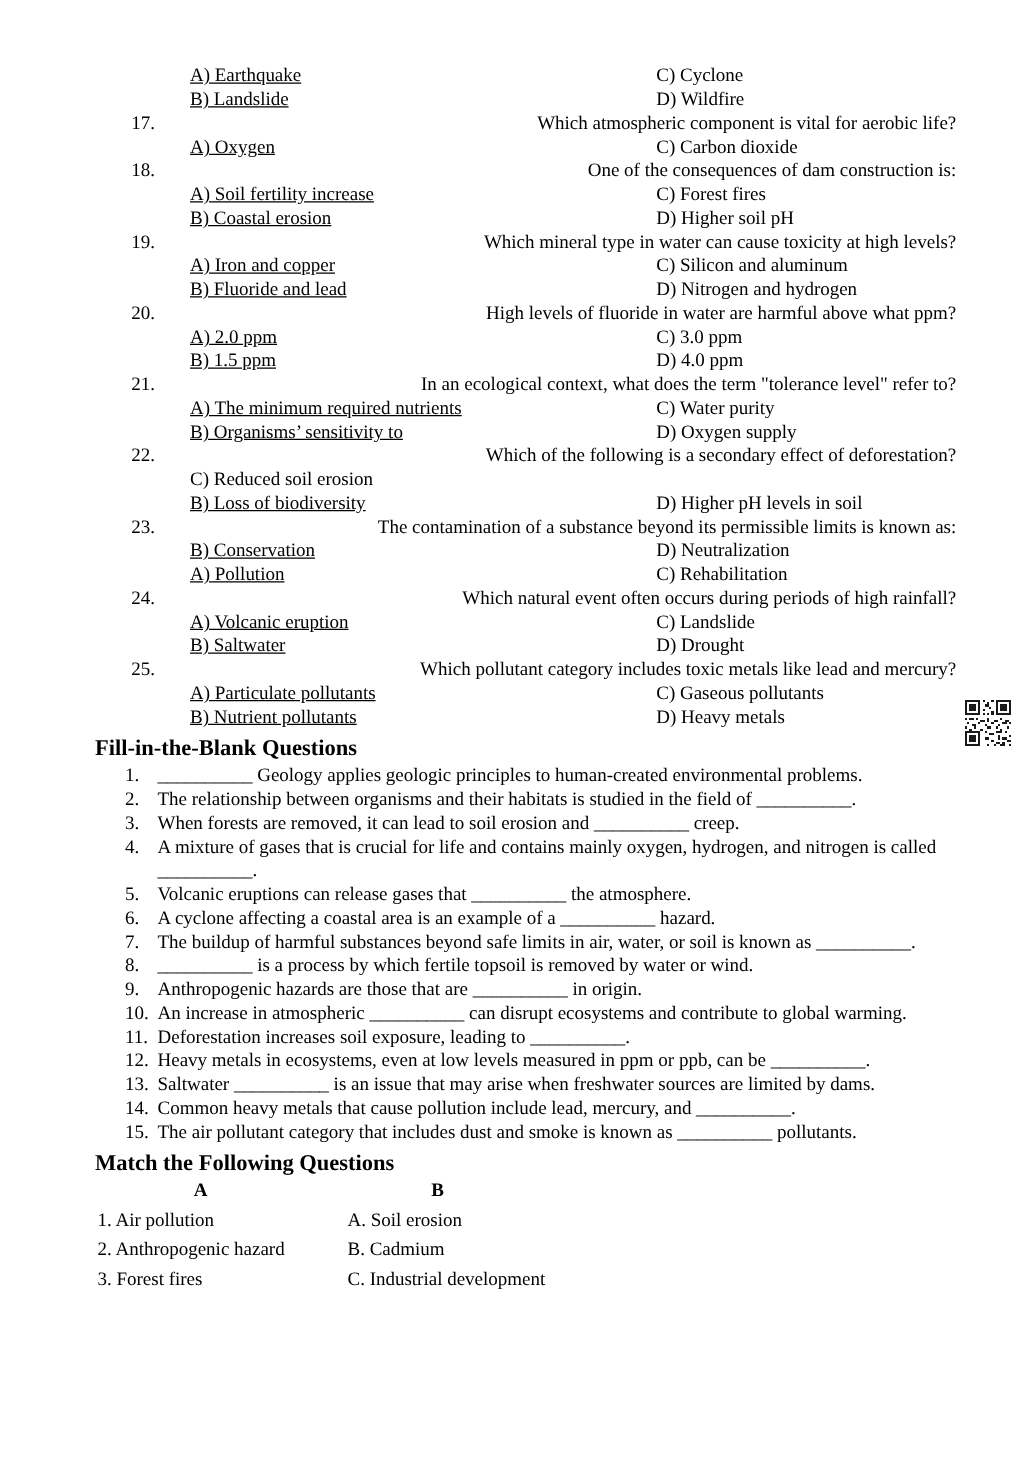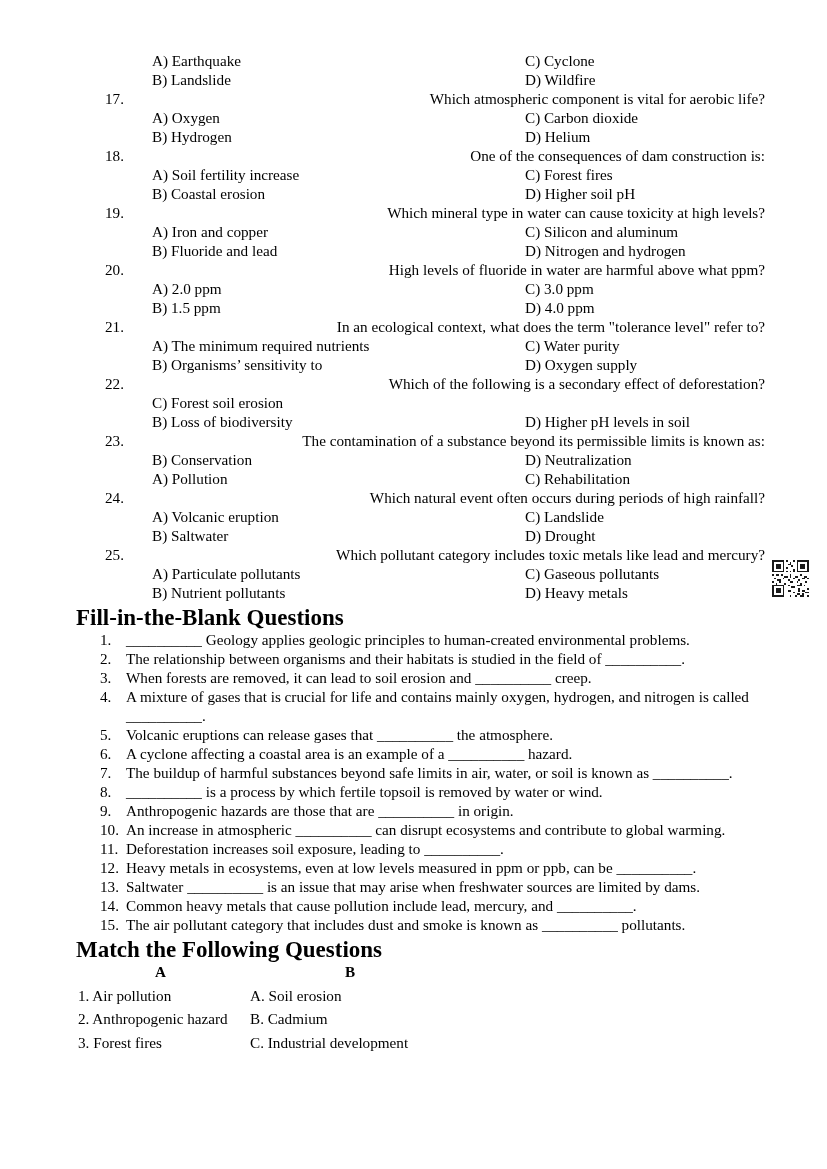--- a/index.html
+++ b/index.html
@@ -14,39 +14,39 @@
     line-height:19px;
     overflow:hidden;
     padding:51px 58px 0 76px;
   }
   
   .q-block { margin-left:24px; }
   .q-line { display:flex;text-align:right; }
   .q-num { flex:none; width:24px; }
   .q-text { width:641px; }
   .opt-row { display:flex; margin-left:52px; }
-  .opt-l { flex:none; width:373px; }
+  .opt-l { flex:none; width:373px;text-decoration:underline; }
   .opt-r { flex:1; }
   
   .sec-heading {
     font-weight:bold;
-    font-size:23px;
+    font-size:18px;
     line-height:21px;
     margin:5px 0 2px 0;
   }
   
   .fib-item { display:flex; margin-left:24px; }
   .fib-num { flex:none; width:26px; }
   .fib-text { width:641px; }
   
   .match-section { margin-left:2px; margin-top:2px; }
   .match-hrow { display:flex; font-weight:bold; }
   .mh-a { flex:none; width:172px; padding-left:77px; }
   .mh-b { padding-left:95px; }
-  .match-row { display:flex; margin-top:4.5px; }
+  .match-row { display:flex; margin-top:4.5px;gap:28px; }
   .match-a { flex:none; width:172px; }
   .match-b { flex:1; }
   
   .qr { position:absolute; left:772px; top:560px; width:37px; height:37px; }
 </style>
 </head>
 <body>
 
 <div class="page">
 
@@ -63,24 +63,20 @@
       </div>
       <div class="q-block">
         <div class="q-line">
           <span class="q-num">17.</span>
           <span class="q-text">Which atmospheric component is vital for aerobic life?</span>
         </div>
         <div class="opt-row">
           <span class="opt-l">A) Oxygen</span>
           <span class="opt-r">C) Carbon dioxide</span>
         </div>
-        <div class="opt-row">
-          <span class="opt-l">B) Hydrogen</span>
-          <span class="opt-r">D) Helium</span>
-        </div>
       </div>
       <div class="q-block">
         <div class="q-line">
           <span class="q-num">18.</span>
           <span class="q-text">One of the consequences of dam construction is:</span>
         </div>
         <div class="opt-row">
           <span class="opt-l">A) Soil fertility increase</span>
           <span class="opt-r">C) Forest fires</span>
         </div>
@@ -133,21 +129,21 @@
         <div class="opt-row">
           <span class="opt-r"></span>
         </div>
       </div>
       <div class="q-block">
         <div class="q-line">
           <span class="q-num">22.</span>
           <span class="q-text">Which of the following is a secondary effect of deforestation?</span>
         </div>
         <div class="opt-row">
-          <span class="opt-r">C) Forest soil erosion</span>
+          <span class="opt-r">C) Reduced soil erosion</span>
         </div>
         <div class="opt-row">
           <span class="opt-l">B) Loss of biodiversity</span>
           <span class="opt-r">D) Higher pH levels in soil</span>
         </div>
       </div>
       <div class="q-block">
         <div class="q-line">
           <span class="q-num">23.</span>
           <span class="q-text">The contamination of a substance beyond its permissible limits is known as:</span>

